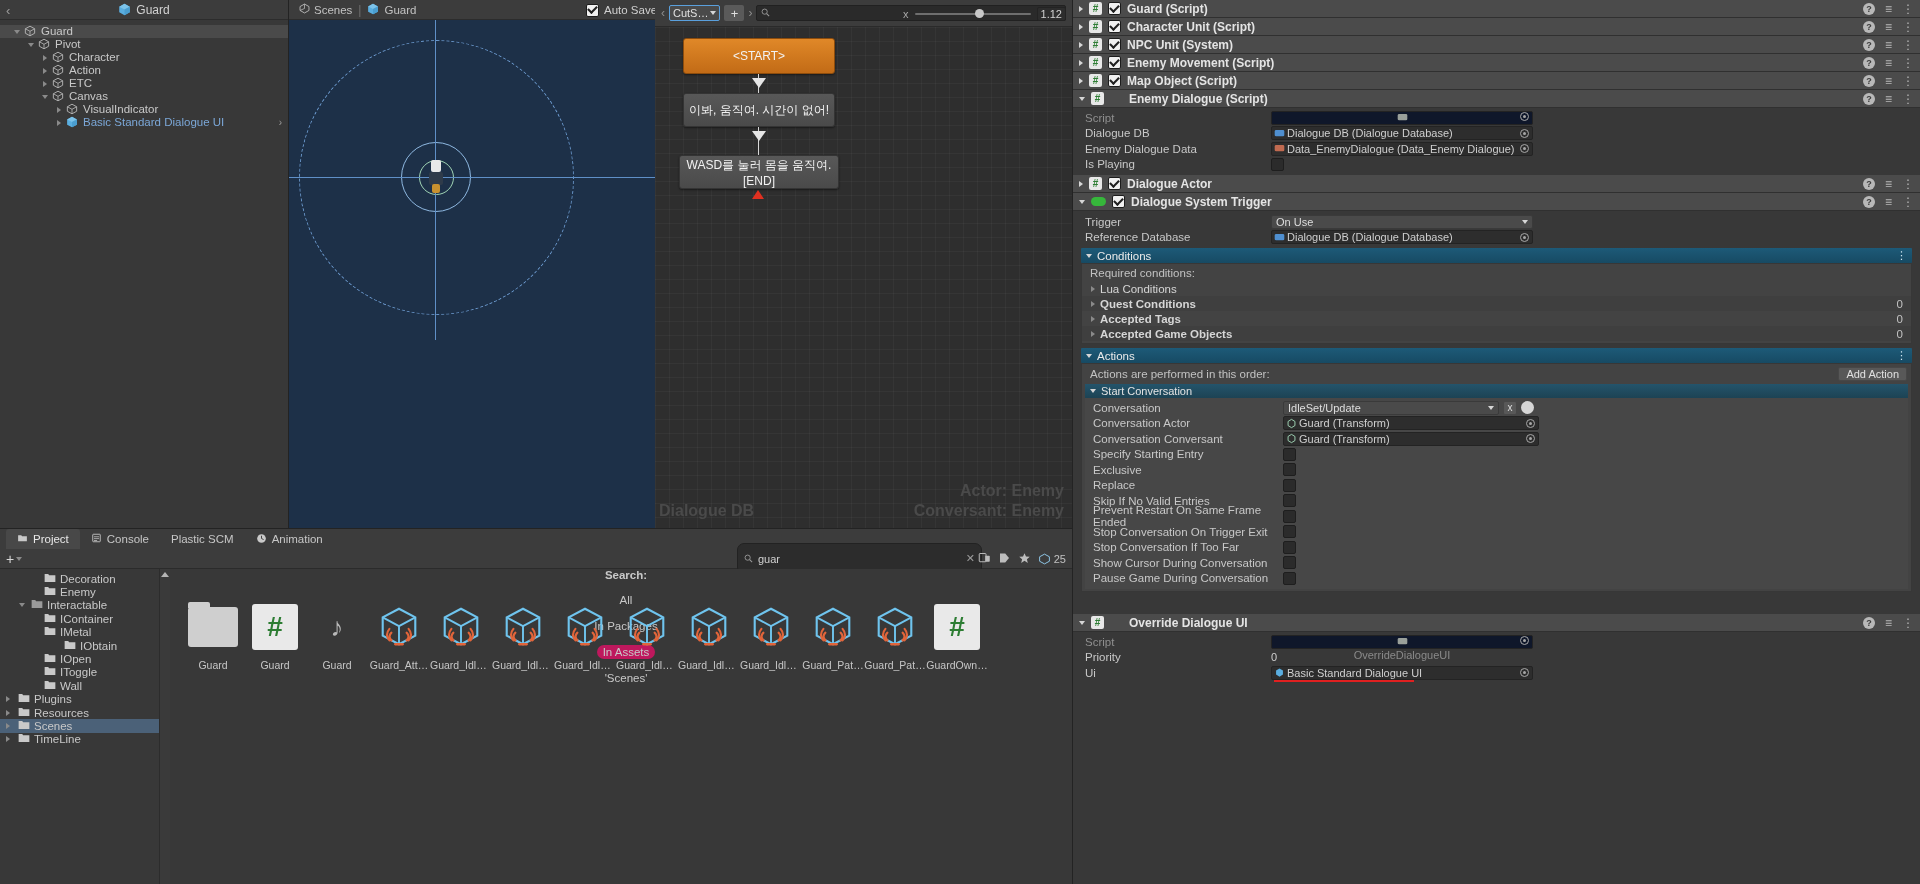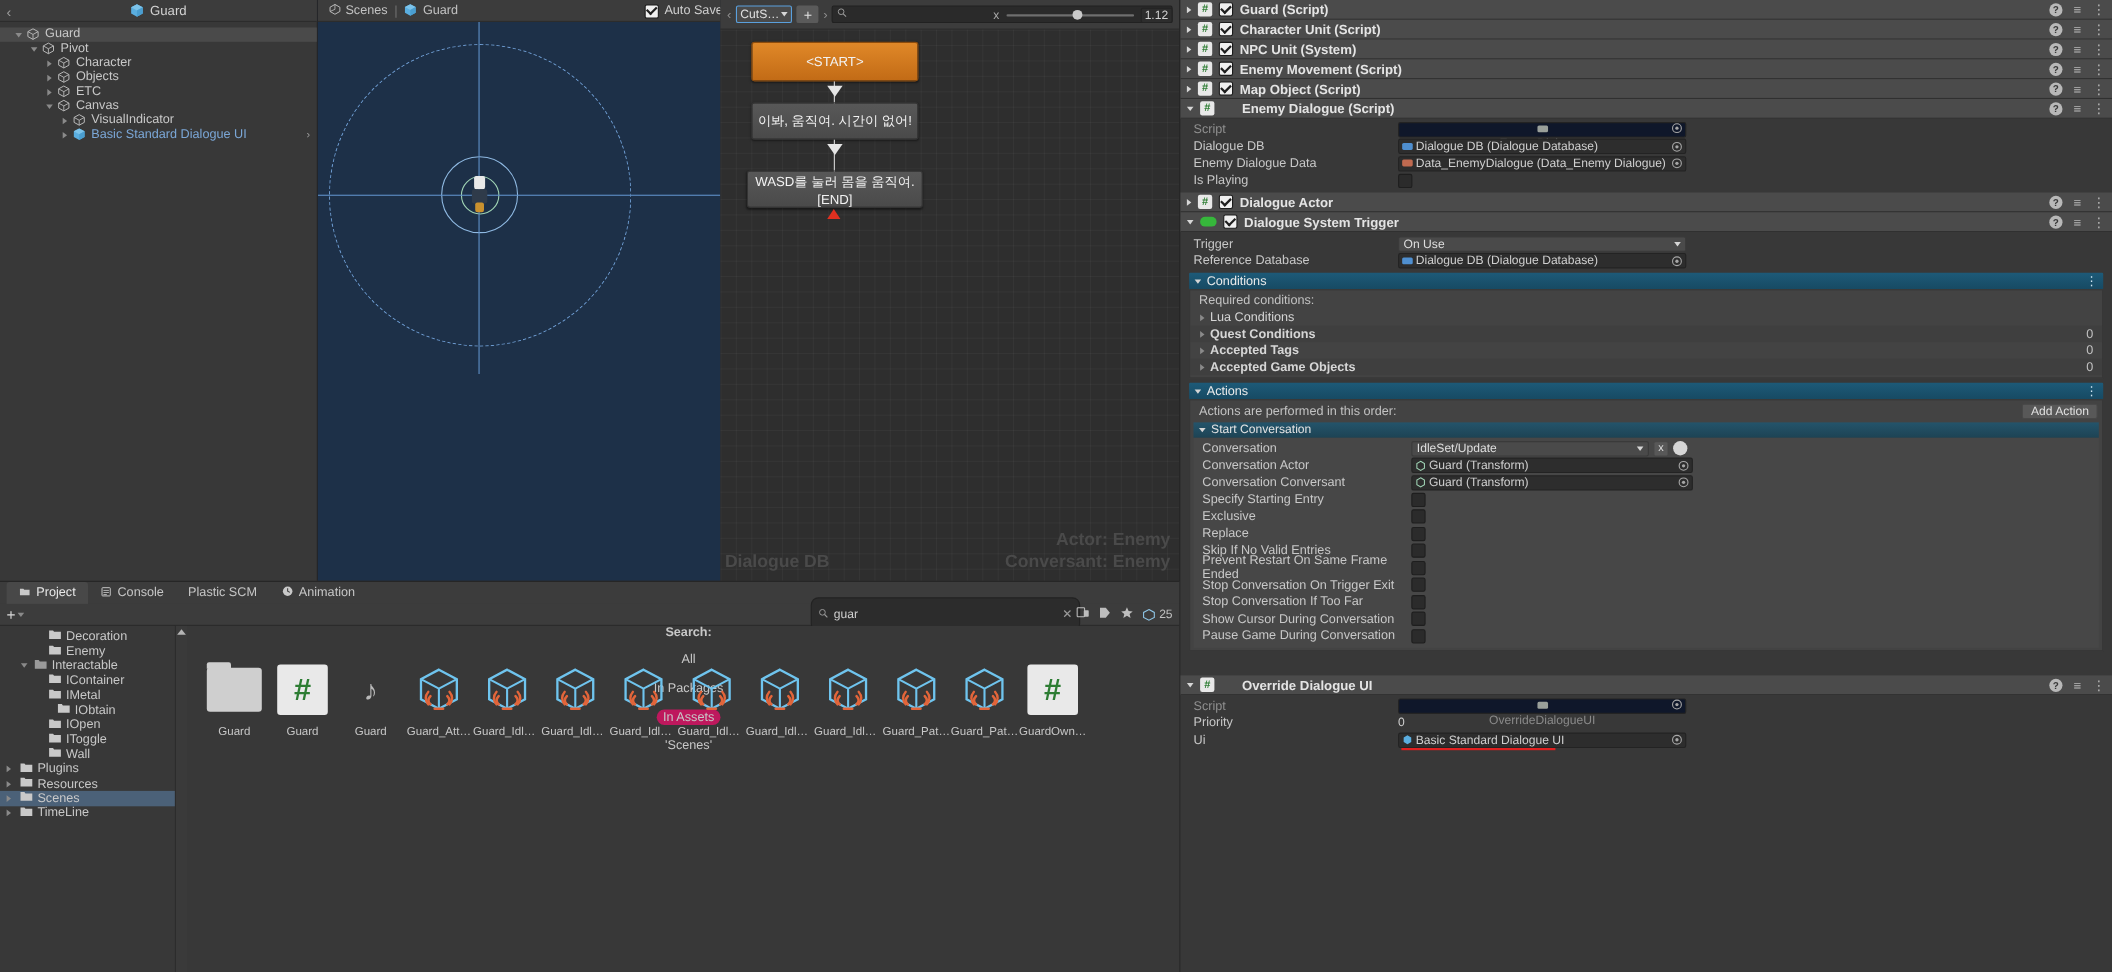--- a/index.html
+++ b/index.html
@@ -198,21 +198,21 @@
         <div class="hrow" style="padding-left: 40px; position: relative;">
           <span class="arrowcell">
             <span class="tri"></span>
           </span>
           <span class="cube">
             <svg width="12" height="12" viewBox="0 0 16 16">
               <path d="M8 1.6 L14.2 5 L14.2 11 L8 14.4 L1.8 11 L1.8 5 Z" fill="none" stroke="#b9b9b9" stroke-width="1.2"></path>
               <path d="M1.8 5 L8 8.4 L14.2 5 M8 8.4 L8 14.4" fill="none" stroke="#b9b9b9" stroke-width="1.1"></path>
             </svg>
           </span>
-          <span class="nm">Objects</span>
+          <span class="nm">Action</span>
         </div>
         <div class="hrow" style="padding-left: 40px; position: relative;">
           <span class="arrowcell">
             <span class="tri"></span>
           </span>
           <span class="cube">
             <svg width="12" height="12" viewBox="0 0 16 16">
               <path d="M8 1.6 L14.2 5 L14.2 11 L8 14.4 L1.8 11 L1.8 5 Z" fill="none" stroke="#b9b9b9" stroke-width="1.2"></path>
               <path d="M1.8 5 L8 8.4 L14.2 5 M8 8.4 L8 14.4" fill="none" stroke="#b9b9b9" stroke-width="1.1"></path>
             </svg>
@@ -768,21 +768,21 @@
             </svg></span>
           <span>IContainer</span>
         </div>
         <div class="trow" style="padding-left: 32px;">
           <span style="width:8px;flex:none;"></span>
           <span><svg width="12" height="10" viewBox="0 0 16 14">
               <path d="M0.5 1.5 L5.5 1.5 L6.8 3.2 L15.5 3.2 L15.5 12.5 L0.5 12.5 Z" fill="#c9c9c9"></path>
             </svg></span>
           <span>IMetal</span>
         </div>
-        <div class="trow" style="padding-left: 40px;">
+        <div class="trow" style="padding-left: 52px;">
           <span style="width:8px;flex:none;"></span>
           <span><svg width="12" height="10" viewBox="0 0 16 14">
               <path d="M0.5 1.5 L5.5 1.5 L6.8 3.2 L15.5 3.2 L15.5 12.5 L0.5 12.5 Z" fill="#c9c9c9"></path>
             </svg></span>
           <span>IObtain</span>
         </div>
         <div class="trow" style="padding-left: 32px;">
           <span style="width:8px;flex:none;"></span>
           <span><svg width="12" height="10" viewBox="0 0 16 14">
               <path d="M0.5 1.5 L5.5 1.5 L6.8 3.2 L15.5 3.2 L15.5 12.5 L0.5 12.5 Z" fill="#c9c9c9"></path>

